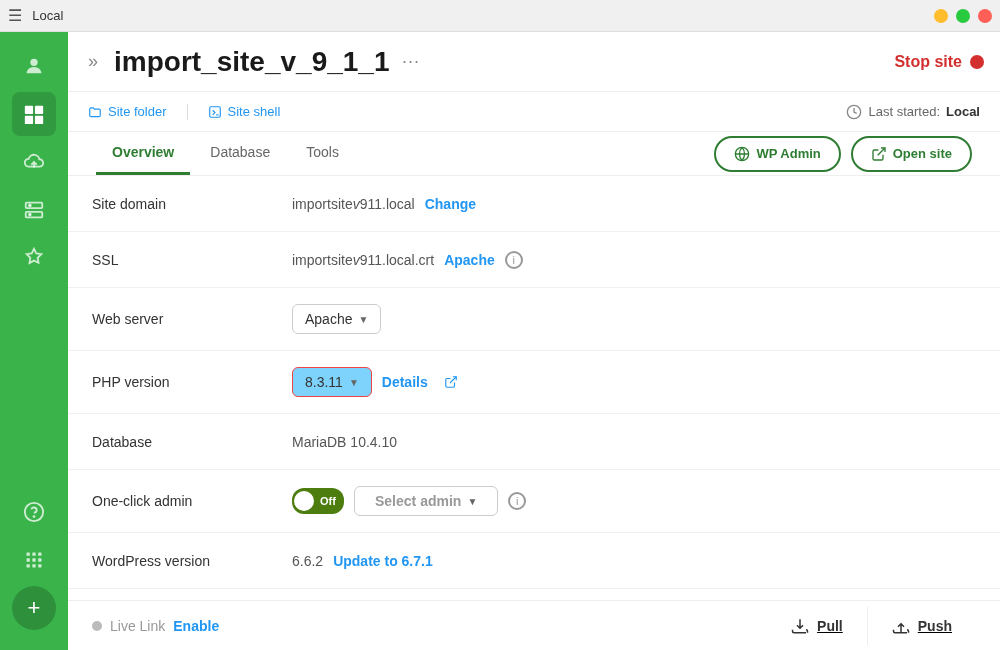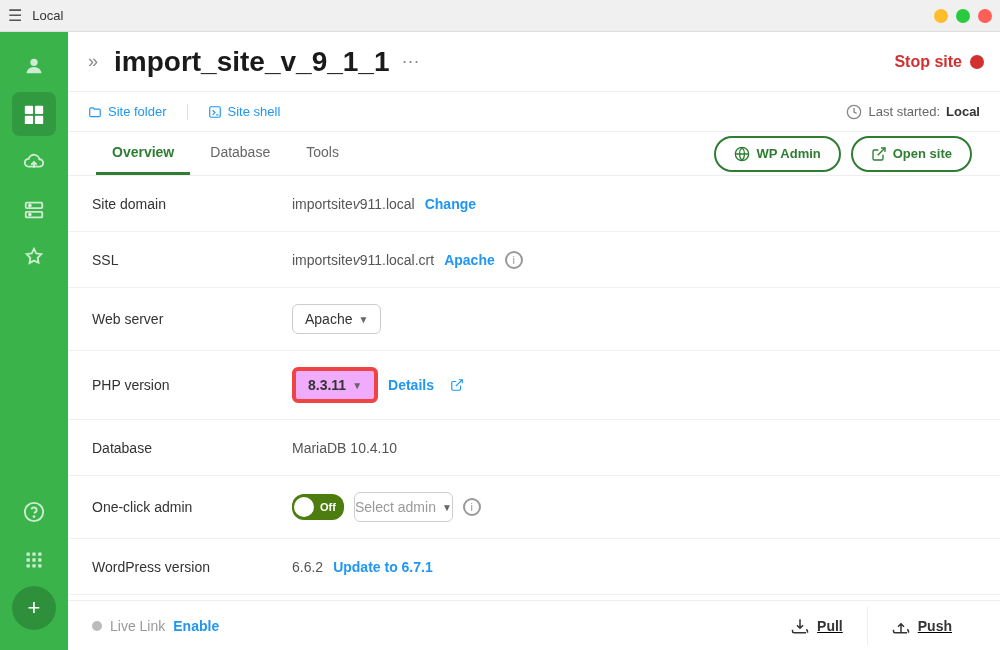--- a/index.html
+++ b/index.html
@@ -67,31 +67,31 @@
     
     .ssl-text { color: #555; }
     .trust-link { color: #2196f3; font-weight: 600; cursor: pointer; }
     .info-icon { width: 18px; height: 18px; border: 2px solid #999; border-radius: 50%; display: flex; align-items: center; justify-content: center; font-size: 11px; color: #999; cursor: pointer; }
 
     
     .dropdown-btn { display: flex; align-items: center; gap: 6px; padding: 6px 12px; border: 1px solid #ccc; border-radius: 6px; background: #fff; cursor: pointer; font-size: 14px; color: #333; }
     .dropdown-arrow { font-size: 10px; color: #666; }
 
     
-    .php-dropdown { display: flex; align-items: center; gap: 6px; padding: 6px 12px; border: 4px solid #ef4444; border-radius: 6px; background: #f0abfc; cursor: pointer; font-size: 14px; color: #333; font-weight: bold; }
+    .php-dropdown { display: flex; align-items: center; gap: 6px; padding: 6px 12px; border: 1px solid #ef4444; border-radius: 6px; background: #7dd3fc; cursor: pointer; font-size: 14px; color: #333; }
     .details-link { color: #2196f3; font-weight: 600; cursor: pointer; display: flex; align-items: center; gap: 16px; }
 
     
     .db-text { color: #555; }
 
     
     .toggle-off { display: flex; align-items: center; background: #4d7c0f; border-radius: 12px; padding: 2px 6px 2px 2px; gap: 4px; cursor: pointer; width: 52px; height: 26px; position: relative; }
     .toggle-knob { width: 20px; height: 20px; background: #fff; border-radius: 50%; }
     .toggle-label { font-size: 11px; color: #fff; font-weight: 700; margin-left: 2px; }
-    .select-admin-btn { display: flex; align-items: center; gap: 6px; padding: 6px 0; border: 1px solid #ccc; border-radius: 6px; background: #fff; cursor: pointer; font-size: 14px; color: #999; }
+    .select-admin-btn { display: flex; align-items: center; gap: 6px; padding: 6px 20px; border: 1px solid #ccc; border-radius: 6px; background: #fff; cursor: pointer; font-size: 14px; color: #999; font-weight: bold; }
 
     
     .wp-version { color: #555; }
     .update-link { color: #2196f3; font-weight: 600; cursor: pointer; }
 
     
     .panel::-webkit-scrollbar { width: 6px; }
     .panel::-webkit-scrollbar-thumb { background: #ccc; border-radius: 3px; }
 
     

